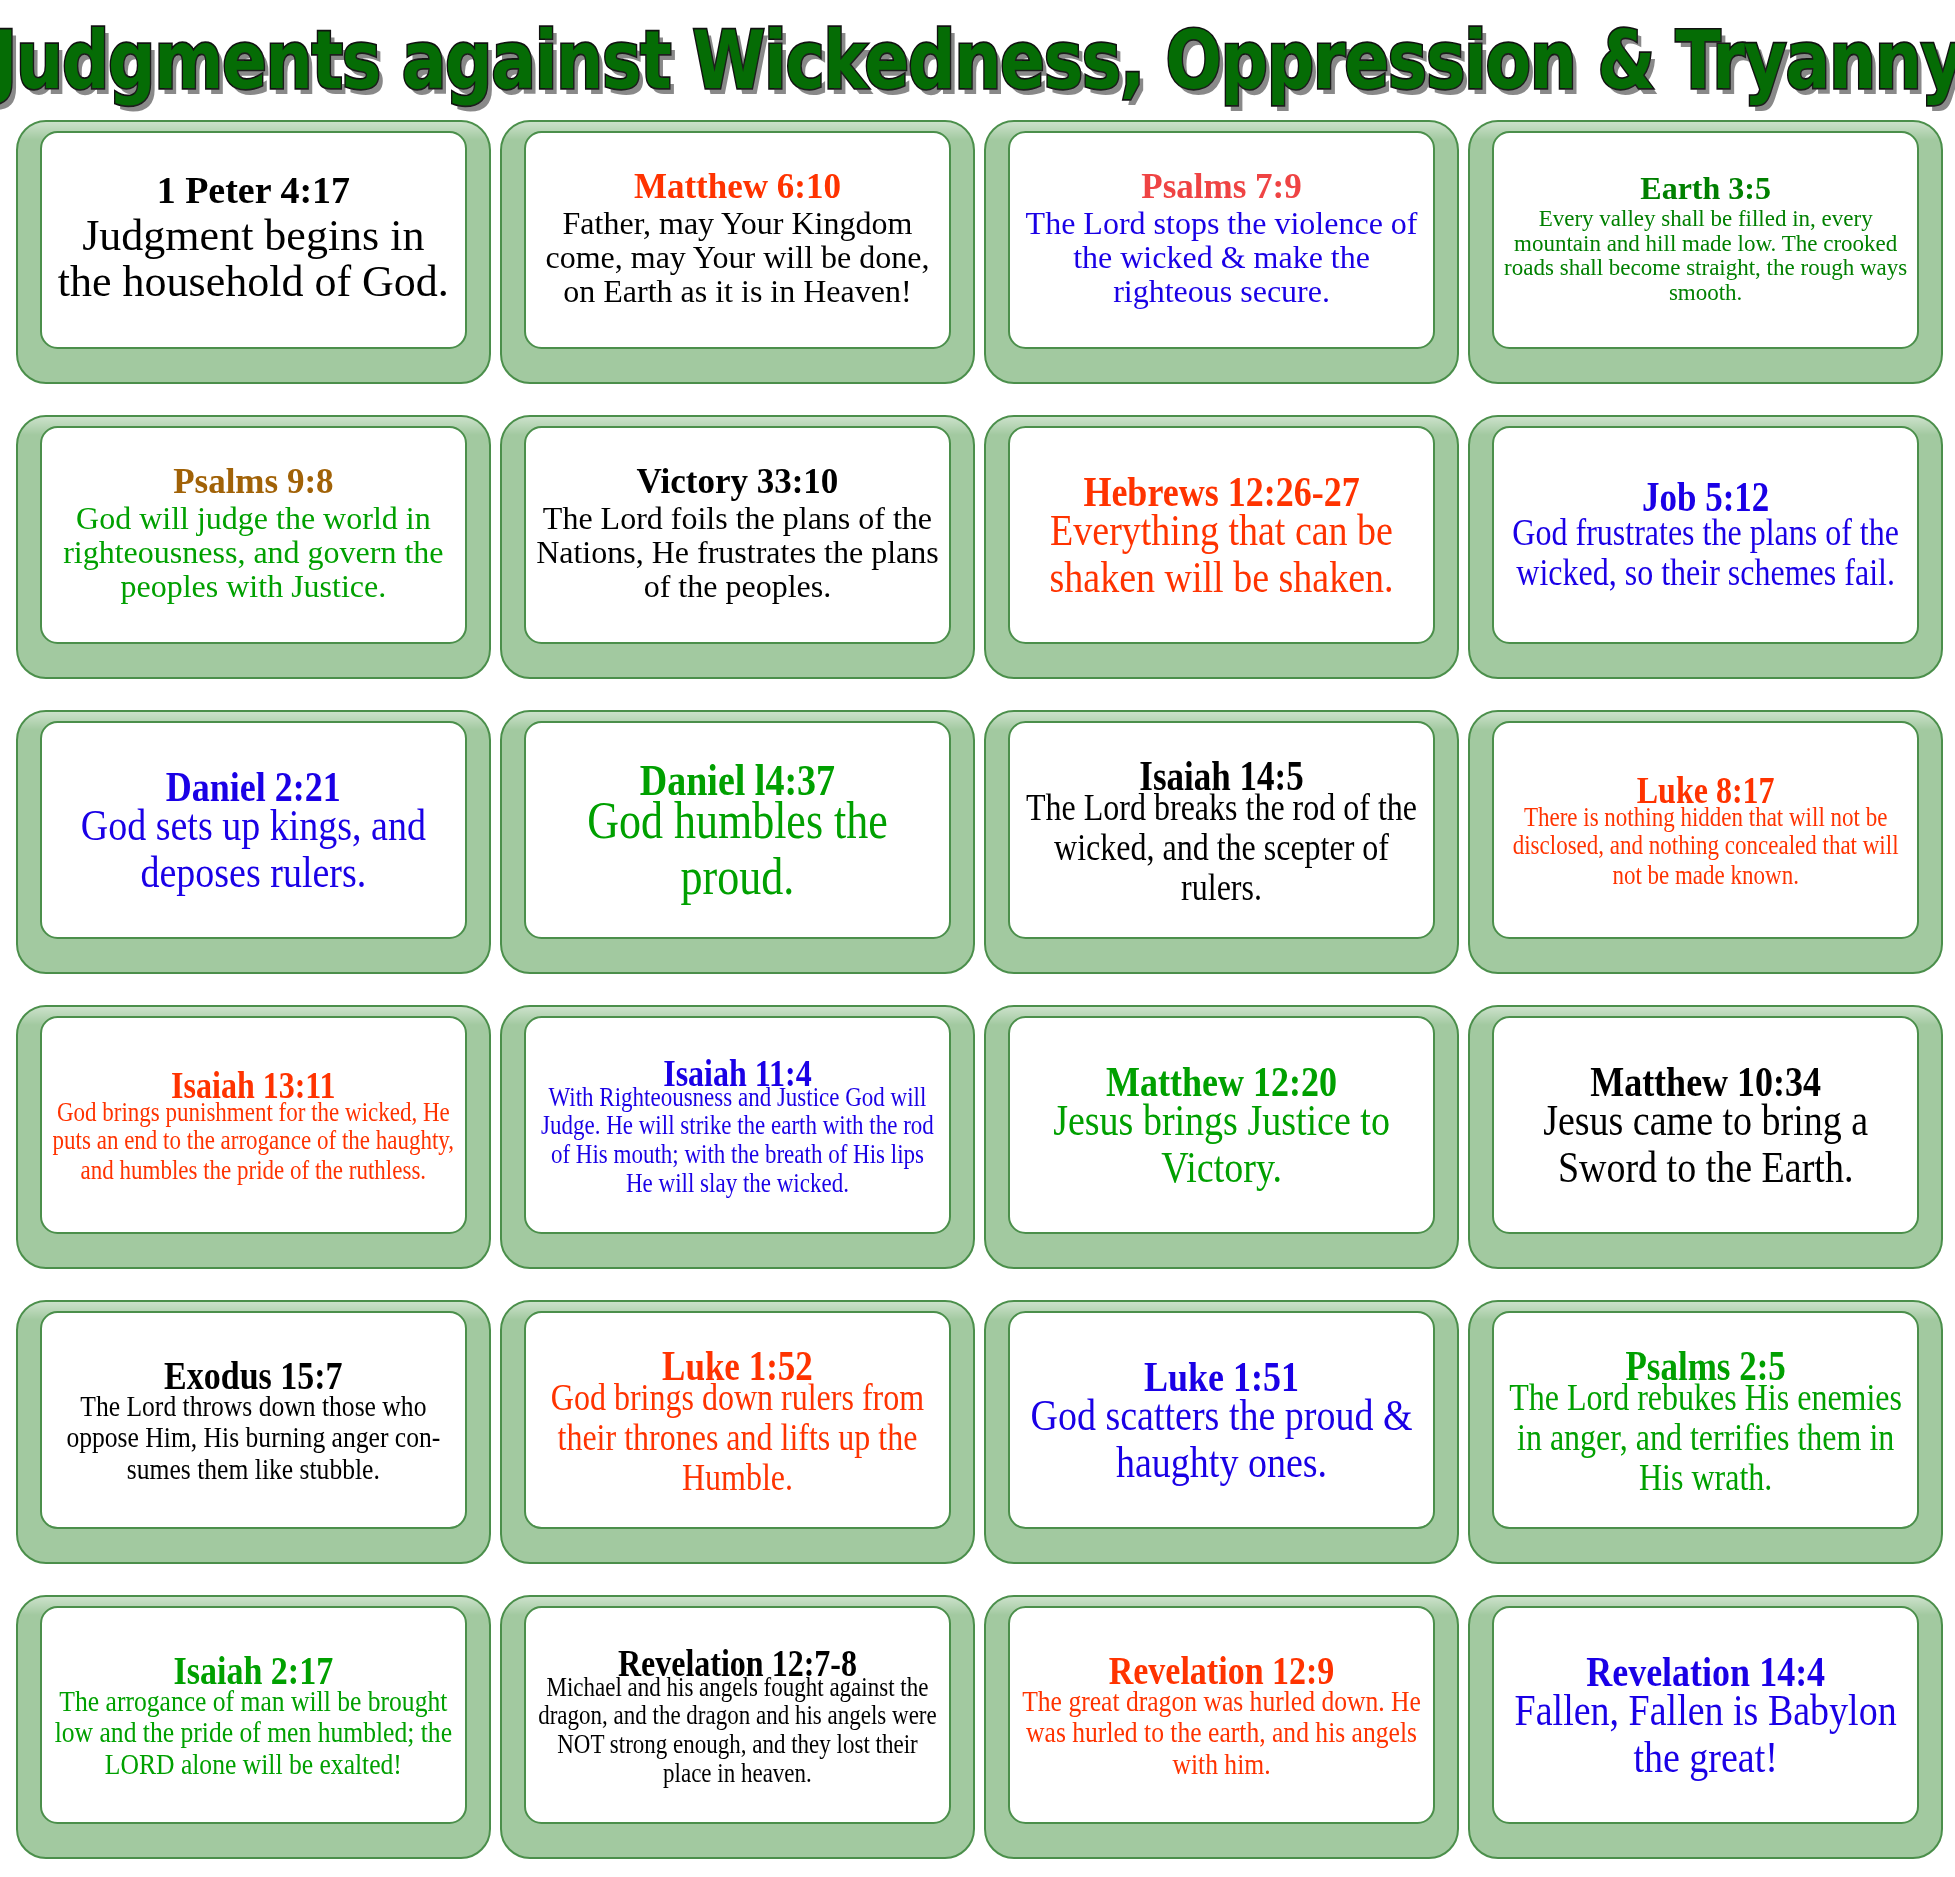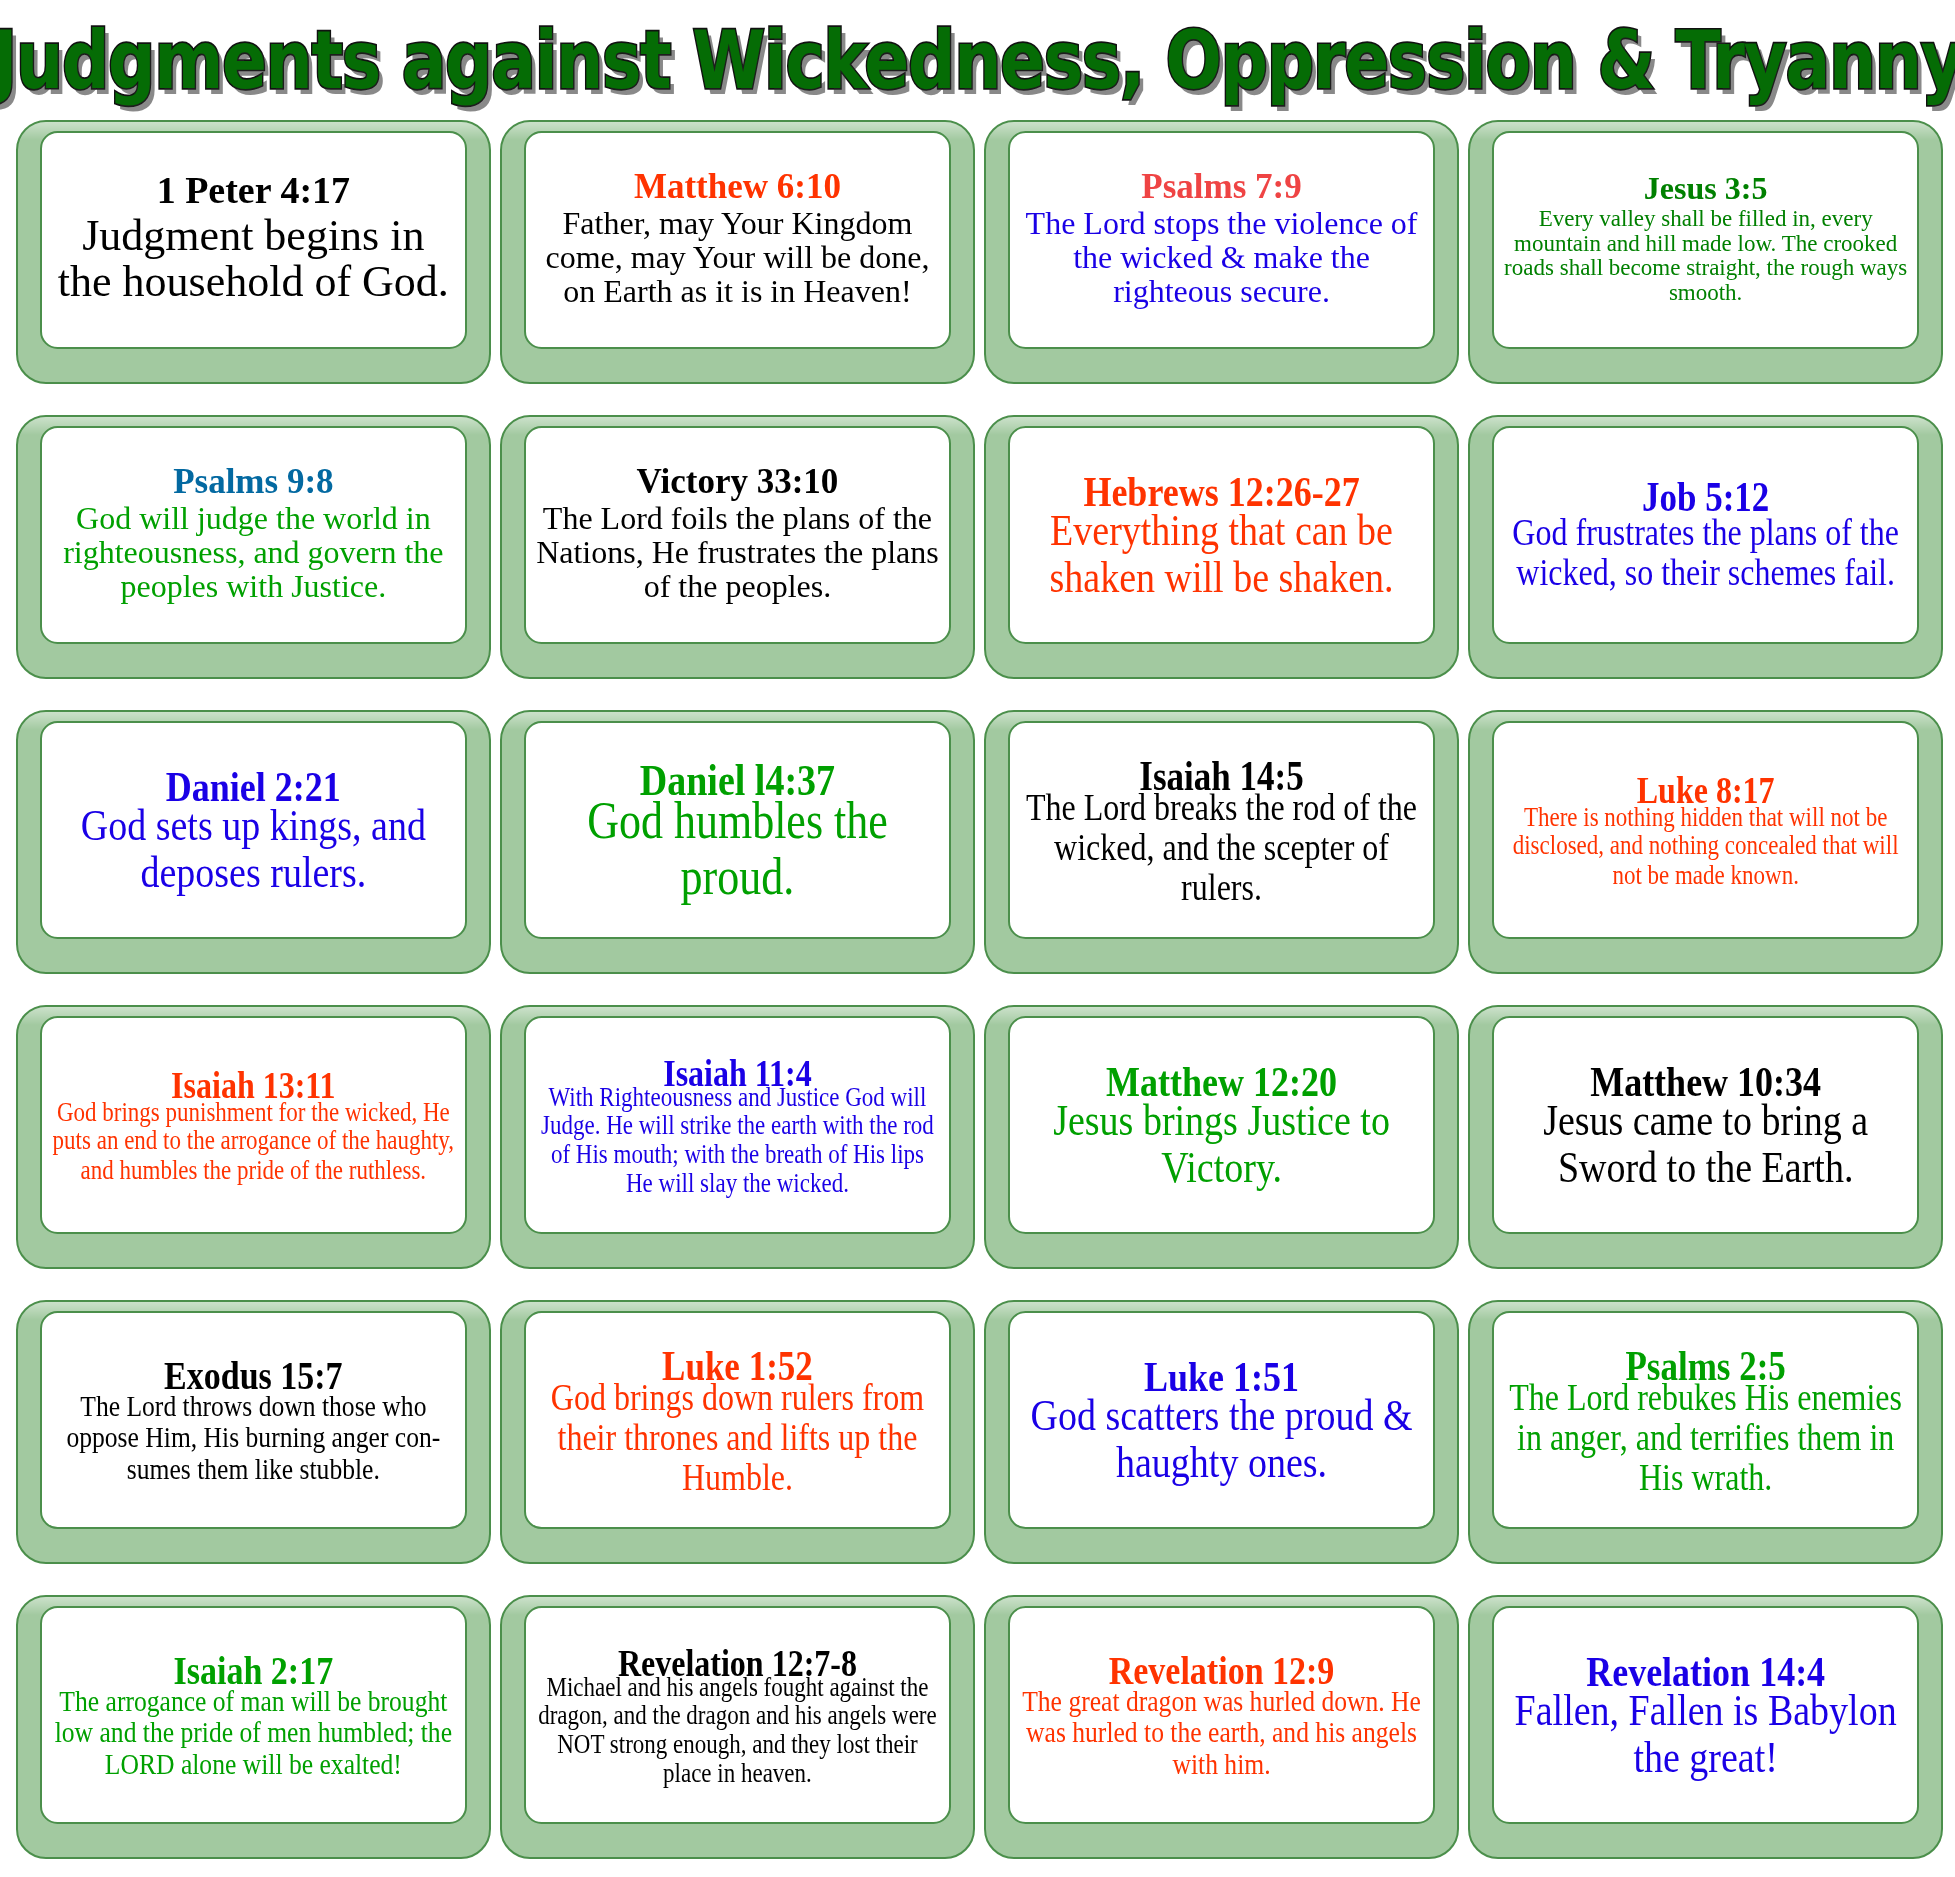--- a/index.html
+++ b/index.html
@@ -230,36 +230,36 @@
       <div class="card-frame" style="background: rgb(162, 201, 160); border-color: rgb(75, 143, 75);">
         <div class="frame-sheen"></div>
         <div class="bevel">
           <span class="miter-tl"></span>
           <span class="miter-tr"></span>
           <span class="miter-bl"></span>
           <span class="miter-br"></span>
         </div>
       </div>
       <div class="card-inner" style="border-color: rgb(75, 143, 75);">
-        <div class="verse-ref" style="color: rgb(0, 128, 0);">Jesus 3:5</div>
+        <div class="verse-ref" style="color: rgb(0, 128, 0);">Earth 3:5</div>
         <div class="verse-text" style="color: rgb(0, 128, 0);">Every valley shall be filled in, every mountain and hill made low. The crooked roads shall become straight, the rough ways smooth.</div>
       </div>
     </div>
     <div class="verse-card" data-size="md" data-cond="0">
       <div class="card-frame" style="background: rgb(162, 201, 160); border-color: rgb(75, 143, 75);">
         <div class="frame-sheen"></div>
         <div class="bevel">
           <span class="miter-tl"></span>
           <span class="miter-tr"></span>
           <span class="miter-bl"></span>
           <span class="miter-br"></span>
         </div>
       </div>
       <div class="card-inner" style="border-color: rgb(75, 143, 75);">
-        <div class="verse-ref" style="color: #0369a1;">Psalms 9:8</div>
+        <div class="verse-ref" style="color: #a16207;">Psalms 9:8</div>
         <div class="verse-text" style="color: rgb(0, 160, 0);">God will judge the world in righteousness, and govern the peoples with Justice.</div>
       </div>
     </div>
     <div class="verse-card" data-size="md" data-cond="0">
       <div class="card-frame" style="background: rgb(162, 201, 160); border-color: rgb(75, 143, 75);">
         <div class="frame-sheen"></div>
         <div class="bevel">
           <span class="miter-tl"></span>
           <span class="miter-tr"></span>
           <span class="miter-bl"></span>

